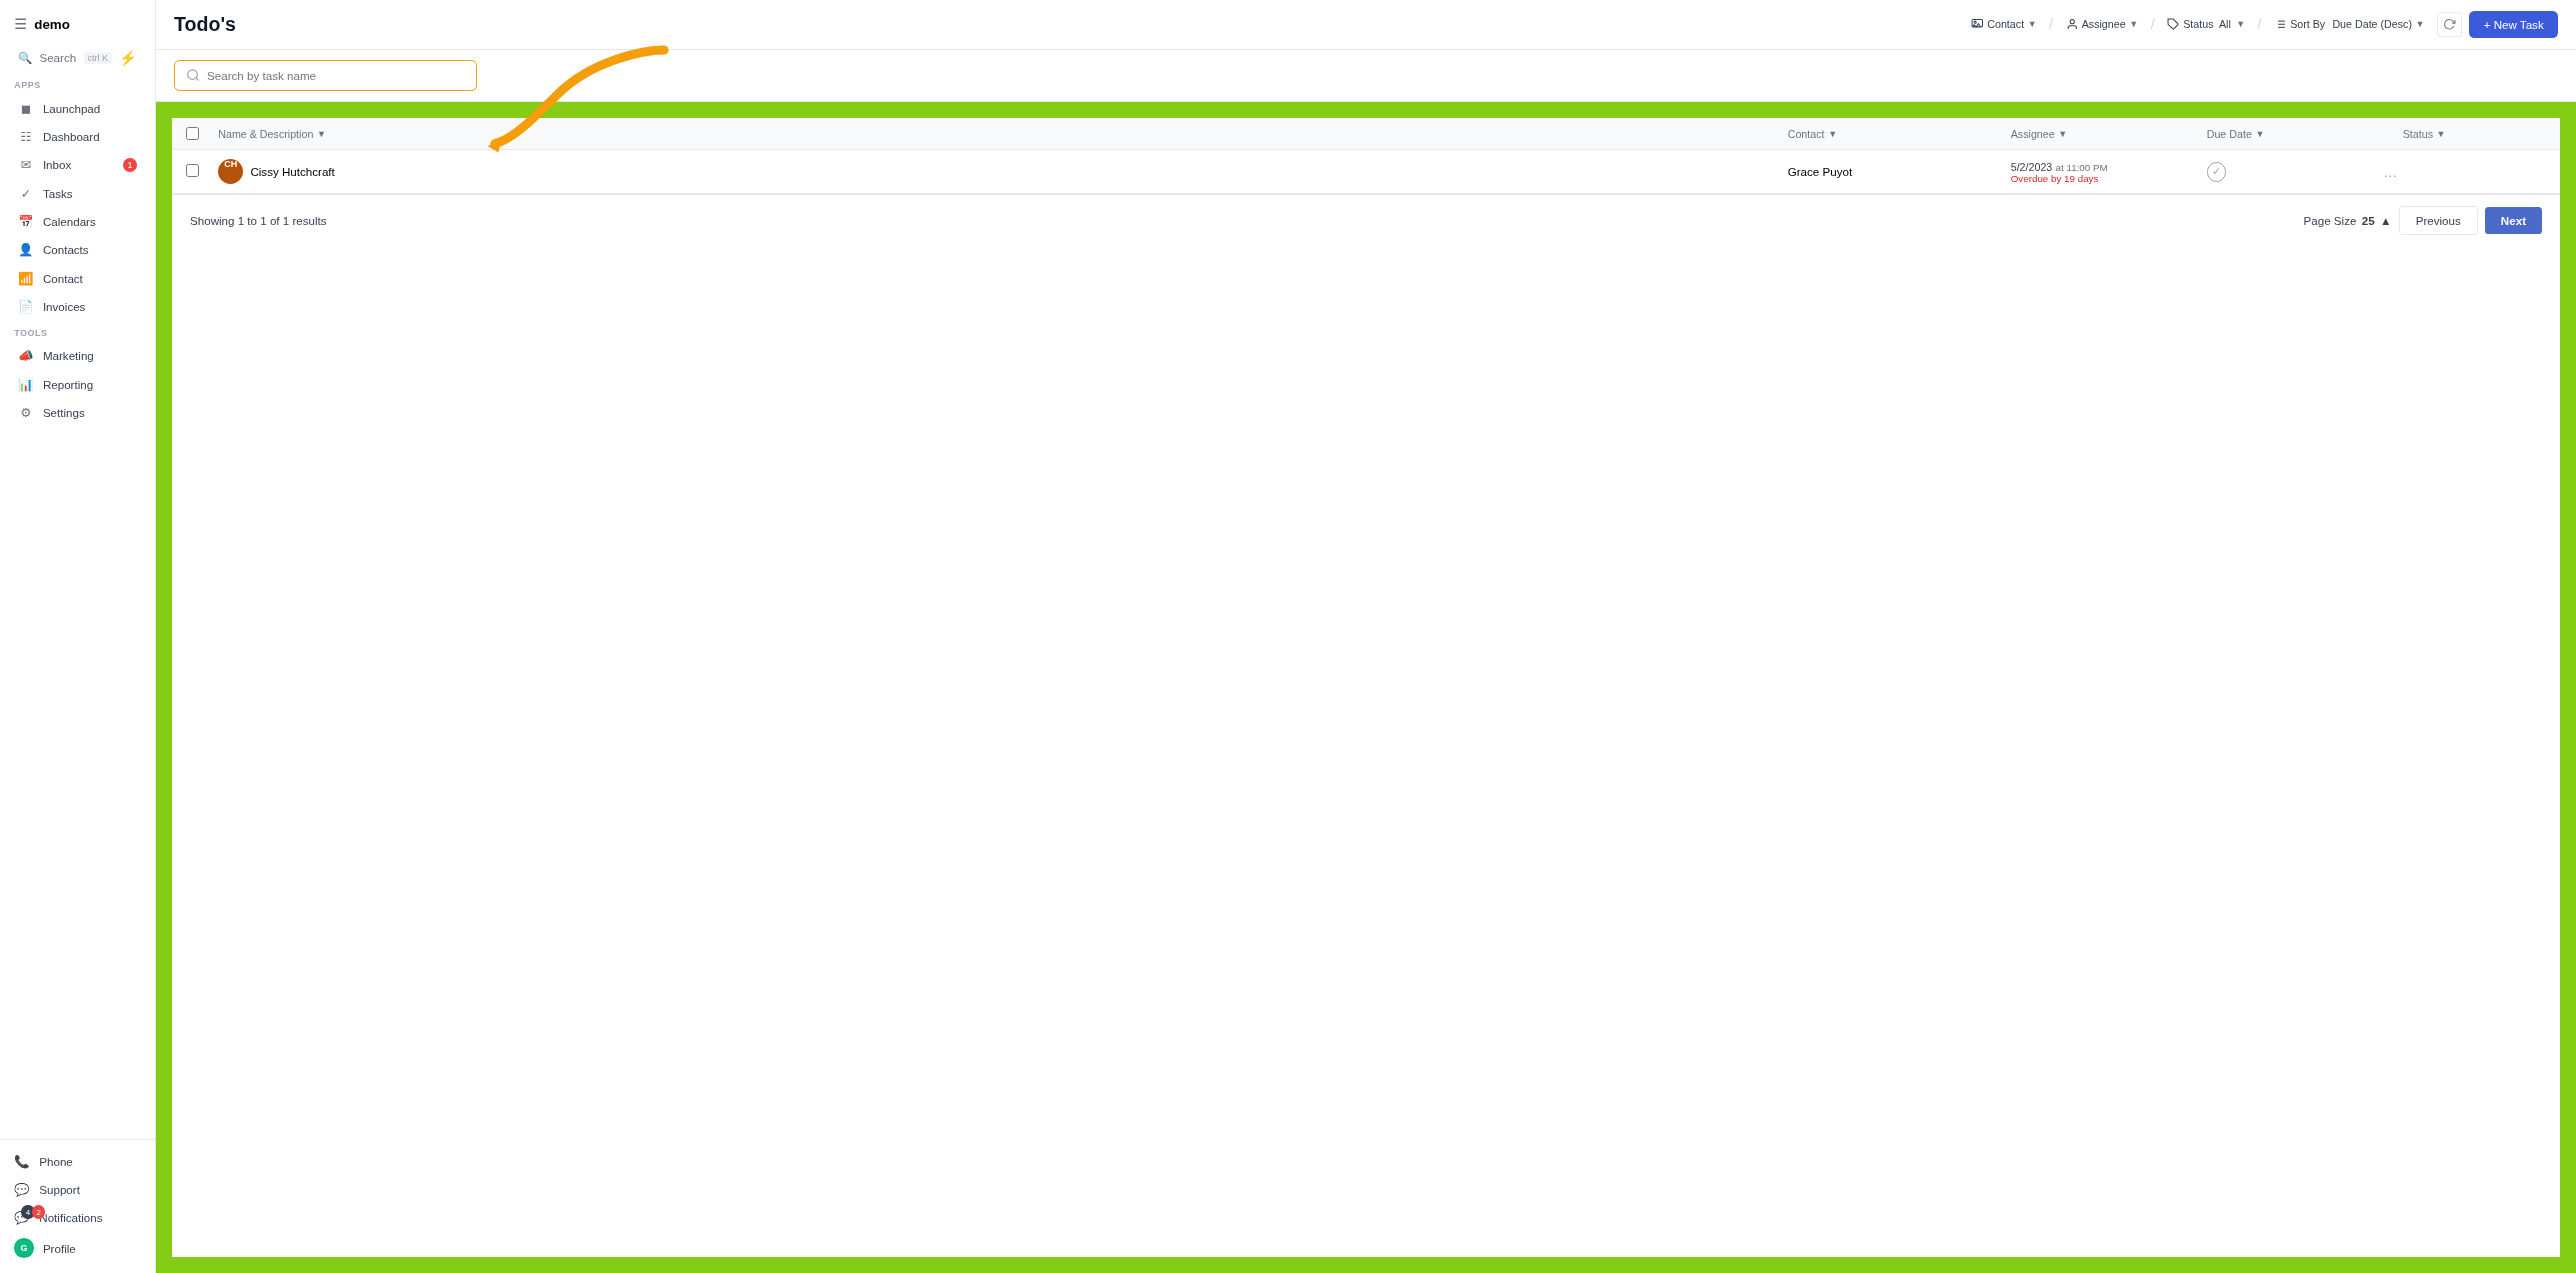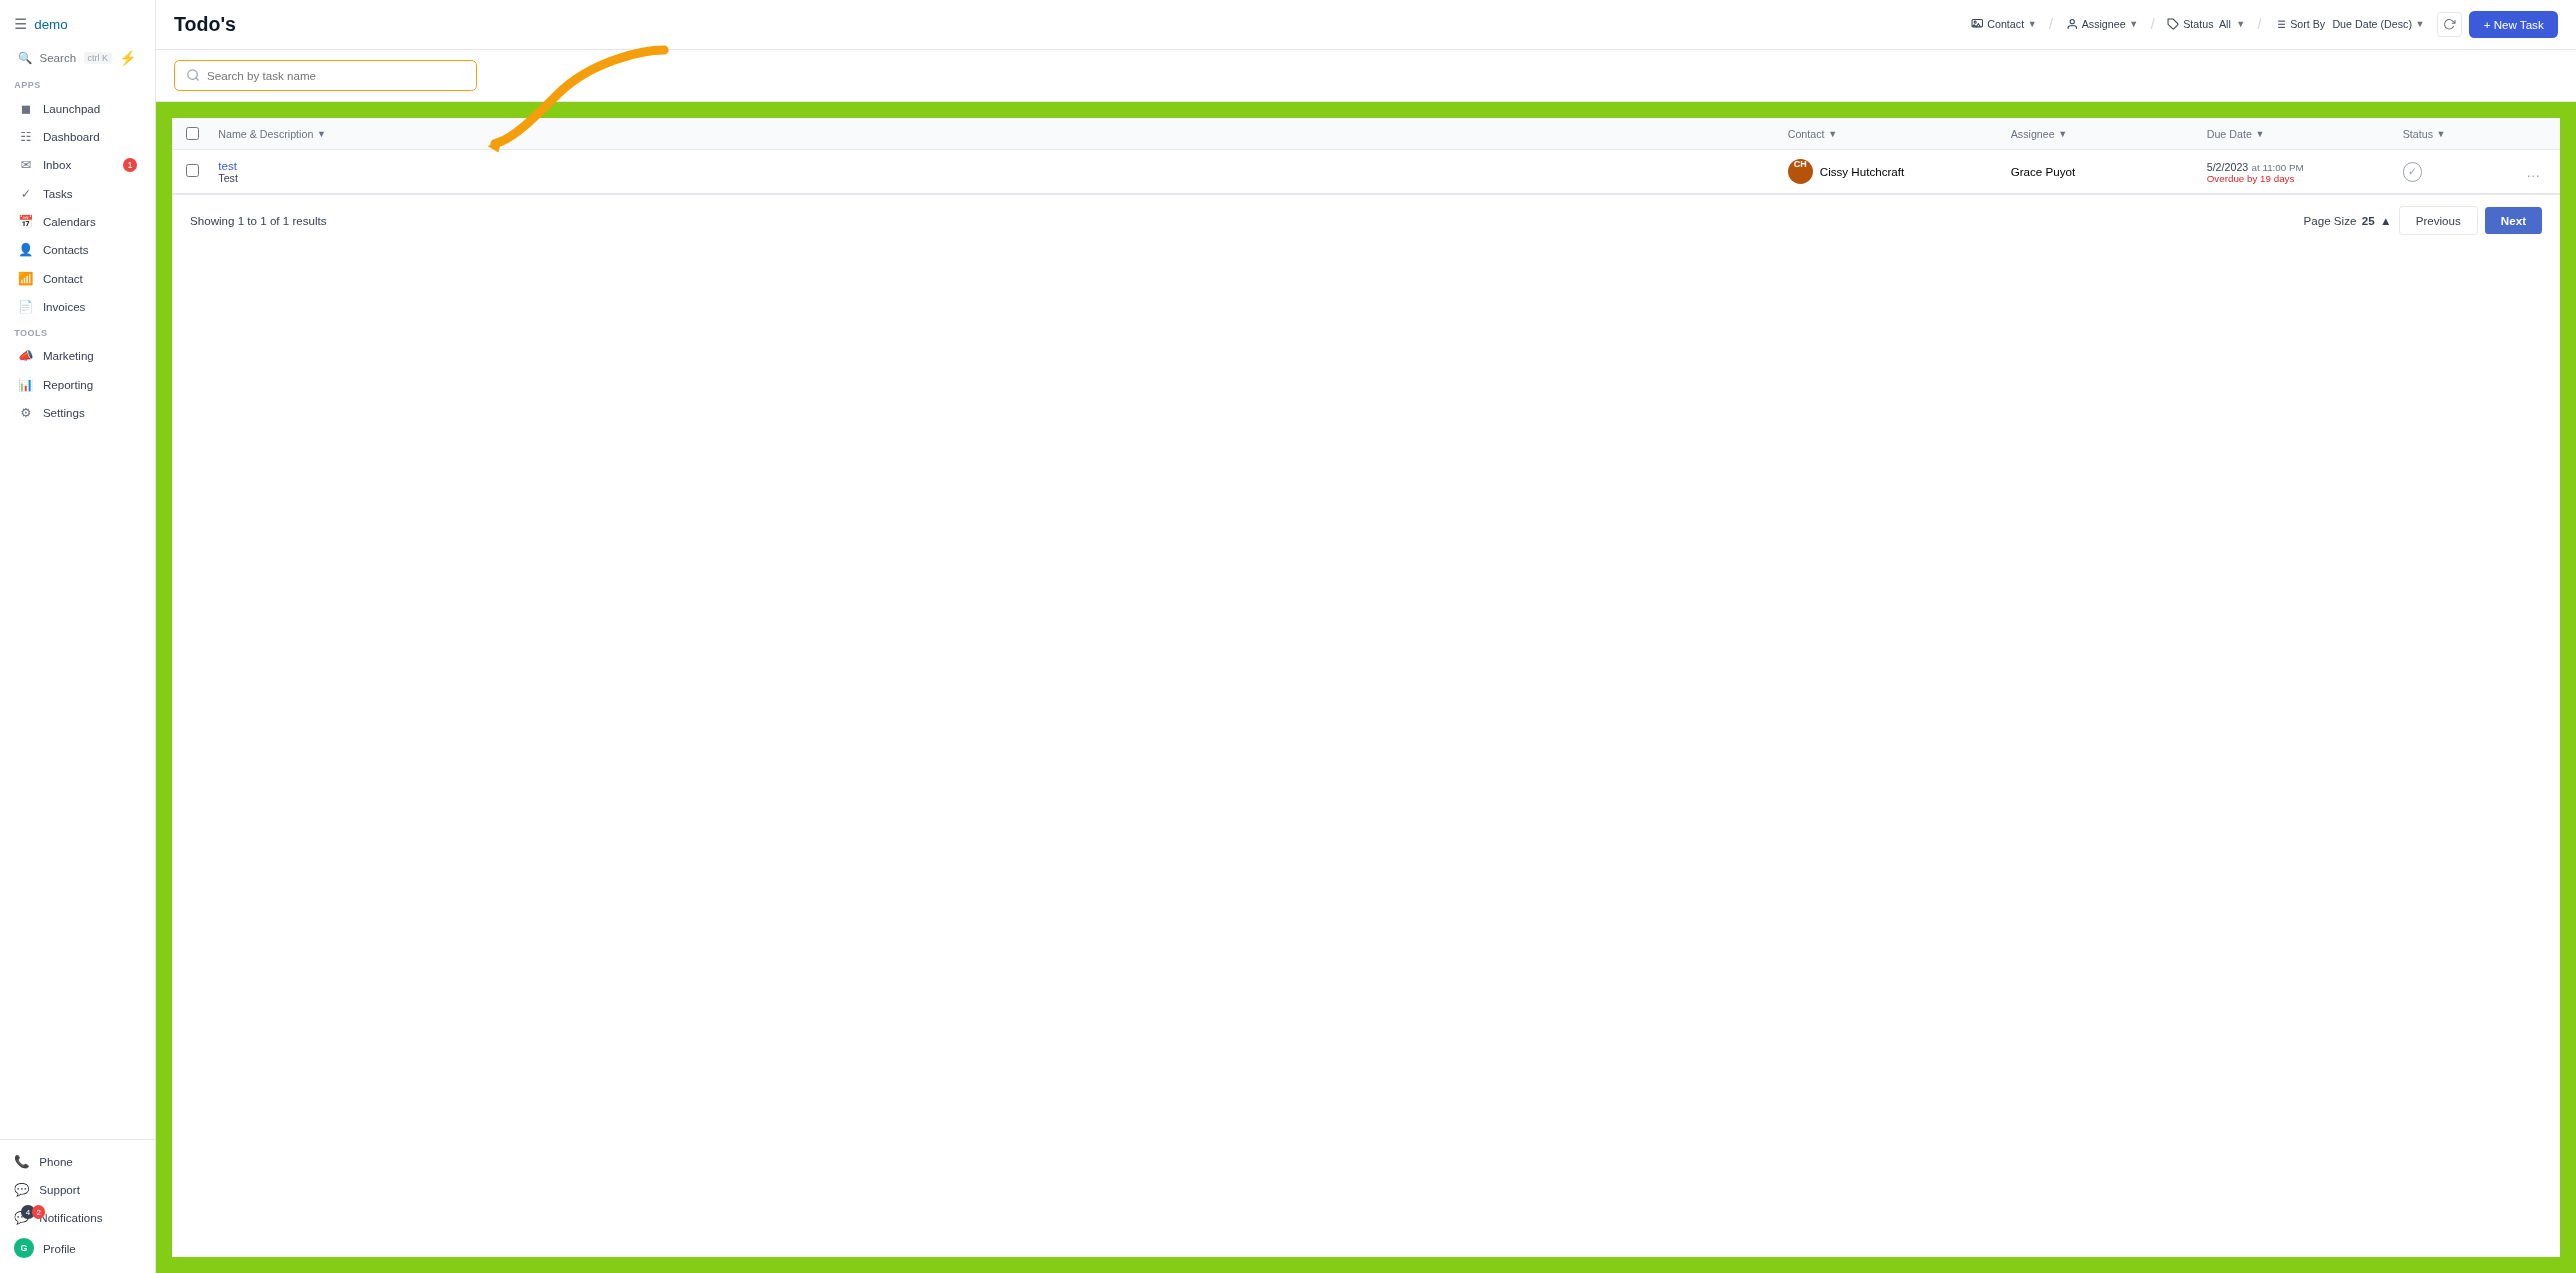--- a/index.html
+++ b/index.html
@@ -16,22 +16,22 @@
       flex-shrink: 0;
     }
     .sidebar-logo {
       padding: 7.1px 14.3px 10.7px;
       display: flex;
       align-items: center;
       gap: 7.1px;
     }
     .logo-text {
       font-size: 13.4px;
-      font-weight: 400;
-      color: #0369a1;
+      font-weight: 700;
+      color: #000000;
     }
     .hamburger-icon {
       cursor: pointer;
       color: #6b7280;
       font-size: 14.3px;
     }
     .sidebar-section-label {
       font-size: 9px;
       color: #9ca3af;
       text-transform: uppercase;
@@ -554,24 +554,20 @@
       <div class="table-header-cell">
         <span>Status</span>
         <span style="font-size:9px;">▼</span>
       </div>
     </div>
 
     <div class="table-row">
       <div>
         <input type="checkbox" style="">
       </div>
-      <div>
-        <a class="task-name-link" href="#">test</a>
-        <div class="task-description">Test</div>
-      </div>
       <div class="contact-cell">
         <div class="contact-avatar">
           <span>CH</span>
         </div>
         <span>Cissy Hutchcraft</span>
       </div>
       <div>
         <span>Grace Puyot</span>
       </div>
       <div>

